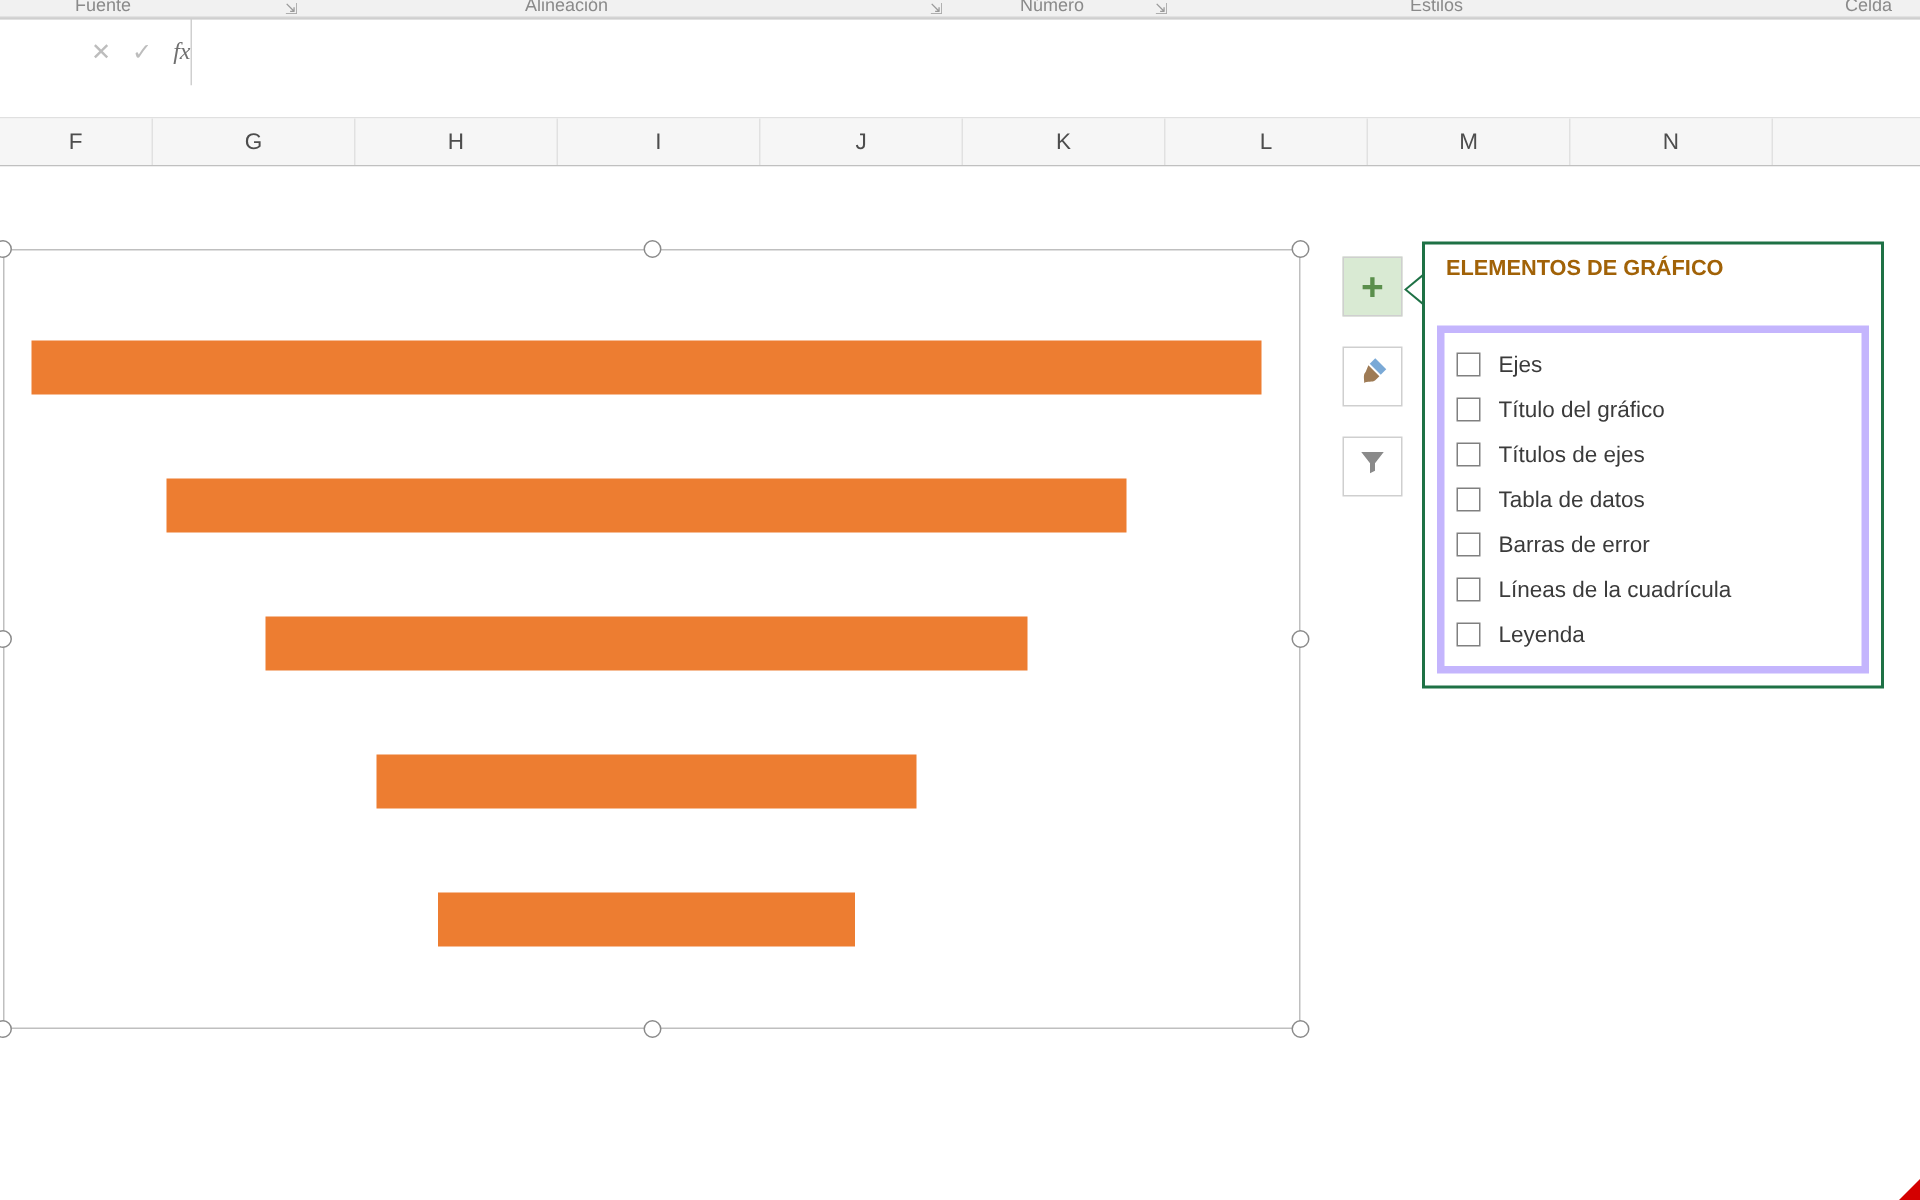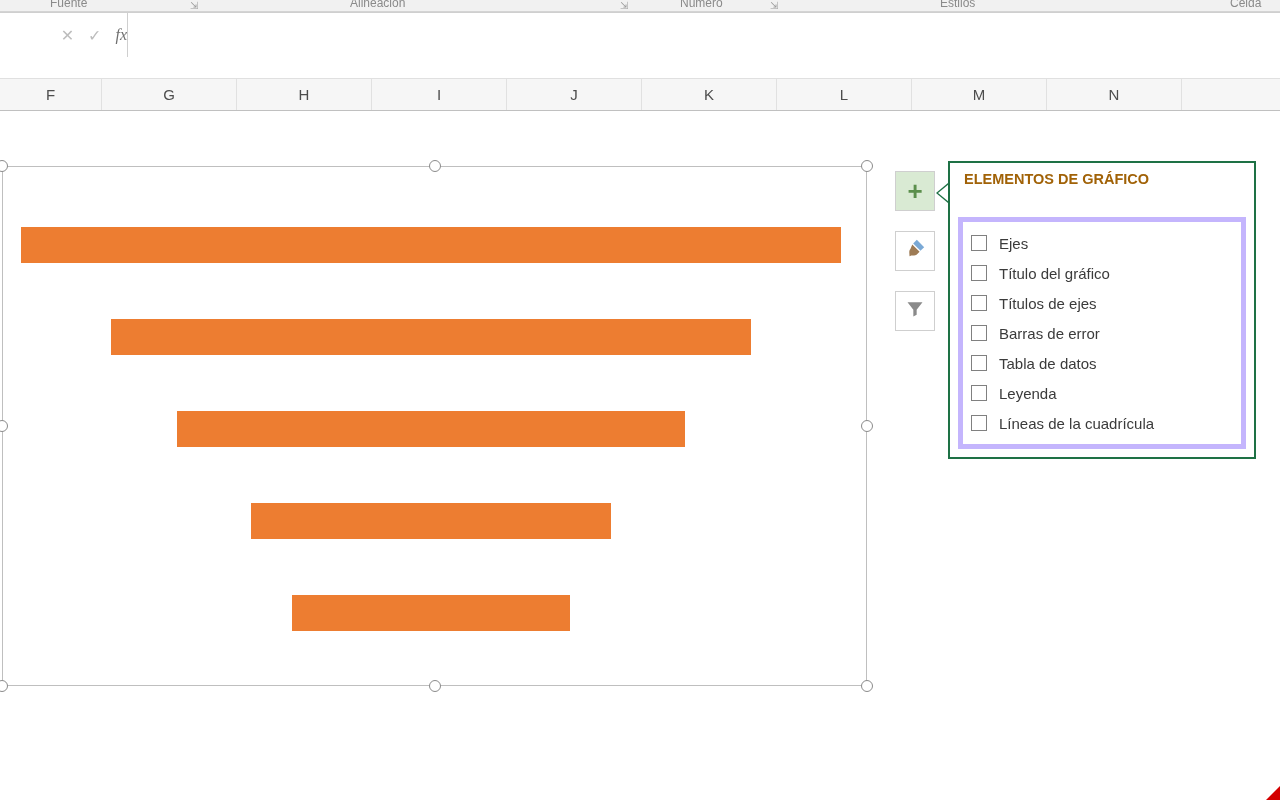--- a/index.html
+++ b/index.html
@@ -207,31 +207,31 @@
         <div class="fly-item">
           <span class="fly-check"></span>
           <span>Título del gráfico</span>
         </div>
         <div class="fly-item">
           <span class="fly-check"></span>
           <span>Títulos de ejes</span>
         </div>
         <div class="fly-item">
           <span class="fly-check"></span>
+          <span>Tabla de datos</span>
+        </div>
+        <div class="fly-item">
+          <span class="fly-check"></span>
           <span>Barras de error</span>
         </div>
         <div class="fly-item">
           <span class="fly-check"></span>
-          <span>Tabla de datos</span>
+          <span>Líneas de la cuadrícula</span>
         </div>
         <div class="fly-item">
           <span class="fly-check"></span>
           <span>Leyenda</span>
         </div>
-        <div class="fly-item">
-          <span class="fly-check"></span>
-          <span>Líneas de la cuadrícula</span>
-        </div>
       </div>
   </div>
 
   <div class="corner-mark"></div>
 </div>
 
 </body></html>

